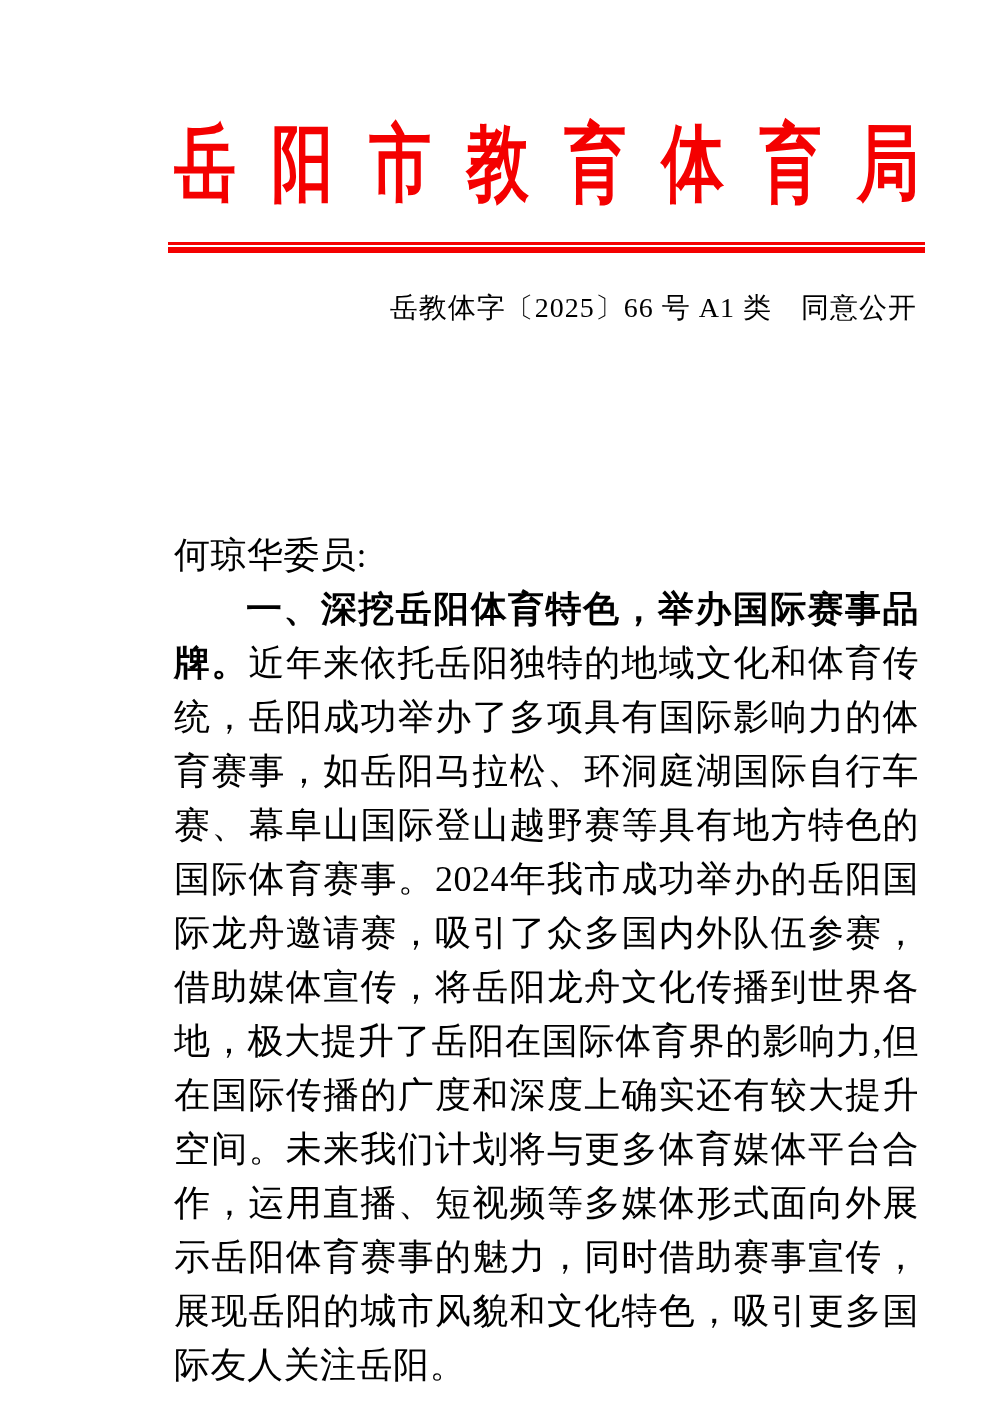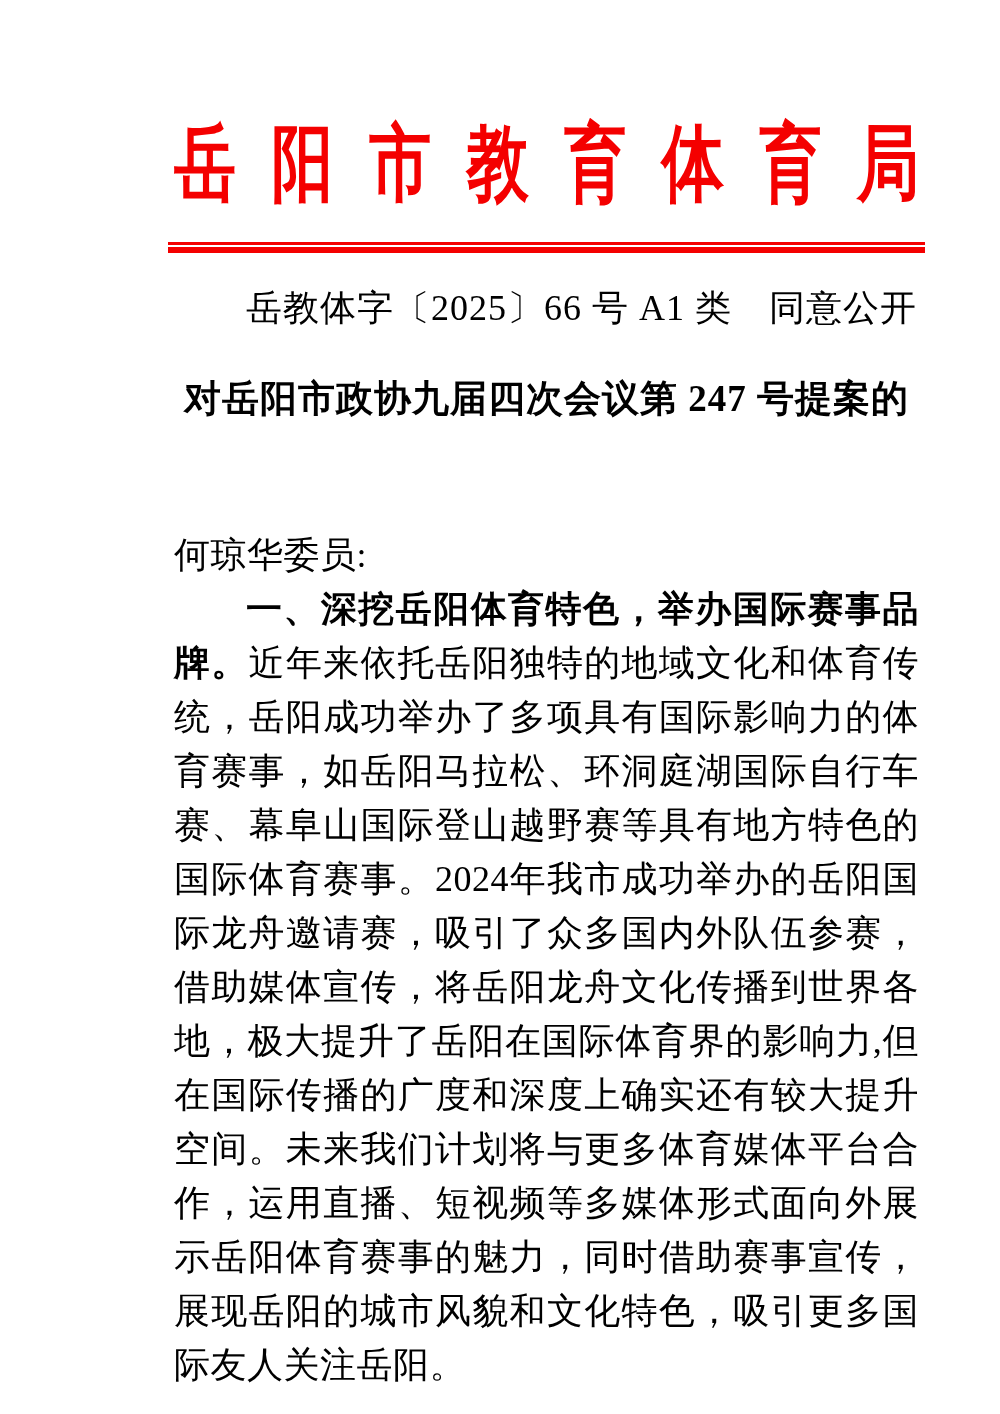--- a/index.html
+++ b/index.html
@@ -58,21 +58,21 @@
   .separator .line-thick {
     height: 6px;
     background: #f40000;
   }
 
   
   .reference {
     position: absolute;
     top: 290px;
     right: 2px;
-    font-size: 36px;
+    font-size: 28px;
     line-height: 36px;
     letter-spacing: 1px;
     white-space: nowrap;
   }
 
   
   .doc-title {
     position: absolute;
     top: 372px;
     left: 0;
@@ -116,21 +116,20 @@
 
     <div class="separator">
       <div class="line-thin" style="background-color: rgb(244, 0, 0);"></div>
       <div class="line-gap"></div>
       <div class="line-thick" style="background-color: rgb(244, 0, 0);"></div>
     </div>
 
     <div class="reference">岳教体字〔2025〕66 号 A1 类　同意公开</div>
 
     <div class="doc-title">
-      <div>对岳阳市政协九届四次会议第 247 号提案的</div>
     </div>
 
     <div class="body-text">
       <p>何琼华委员:</p>
       <p class="indent">
         <span class="lead-bold">一、深挖岳阳体育特色，举办国际赛事品牌。</span><span>近年来依托岳阳独特的地域文化和体育传统，岳阳成功举办了多项具有国际影响力的体育赛事，如岳阳马拉松、环洞庭湖国际自行车赛、幕阜山国际登山越野赛等具有地方特色的国际体育赛事。2024年我市成功举办的岳阳国际龙舟邀请赛，吸引了众多国内外队伍参赛，借助媒体宣传，将岳阳龙舟文化传播到世界各地，极大提升了岳阳在国际体育界的影响力,但在国际传播的广度和深度上确实还有较大提升空间。未来我们计划将与更多体育媒体平台合作，运用直播、短视频等多媒体形式面向外展示岳阳体育赛事的魅力，同时借助赛事宣传，展现岳阳的城市风貌和文化特色，吸引更多国际友人关注岳阳。</span>
       </p>
     </div>
 
   </div>

